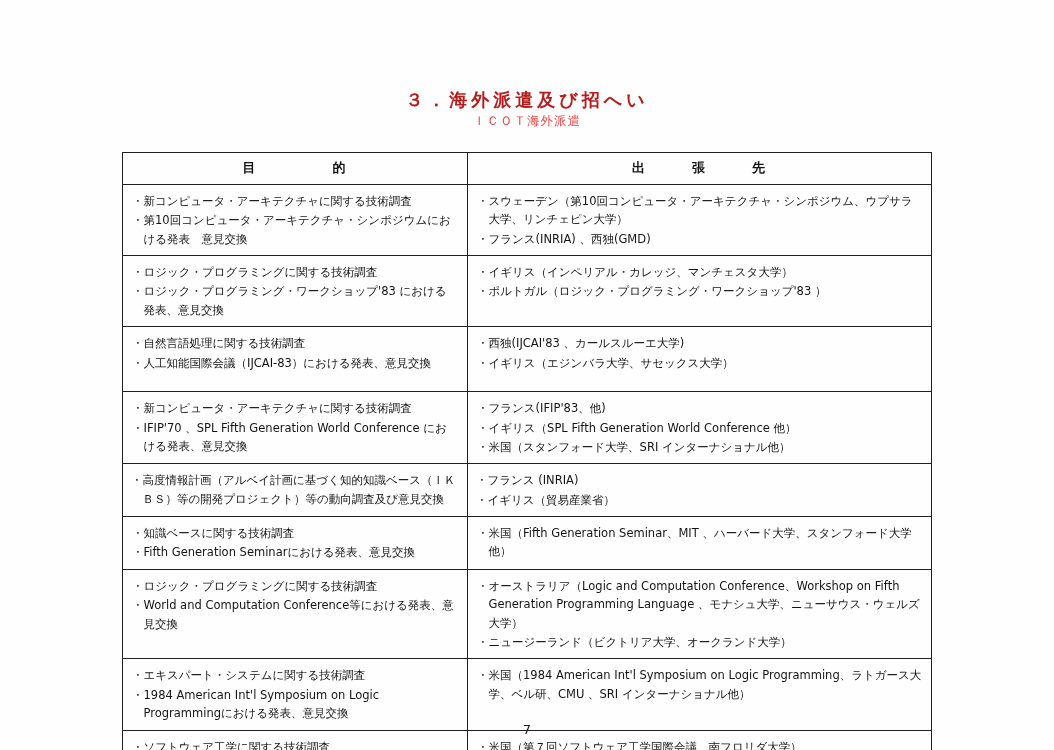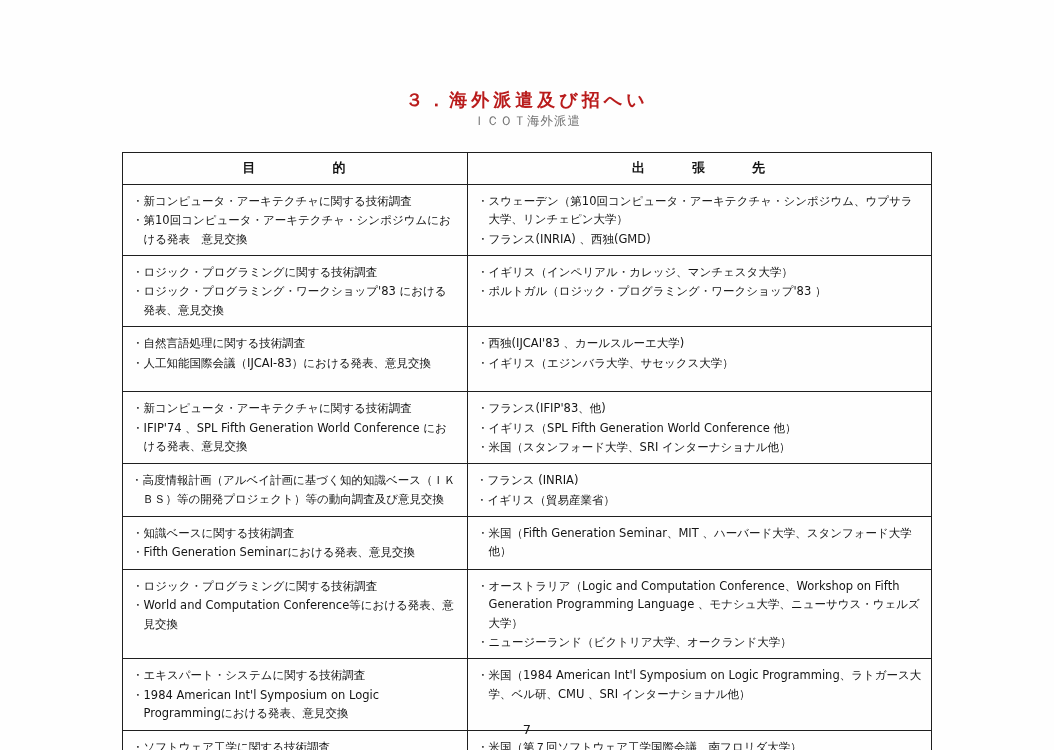--- a/index.html
+++ b/index.html
@@ -32,21 +32,21 @@
     color: #b91c1c;
   }
   .doc-subtitle {
     position: absolute;
     top: 113px;
     left: 0;
     width: 100%;
     text-align: center;
     font-size: 12.5px;
     letter-spacing: 1px;
-    color: #737373;
+    color: #ef4444;
   }
   table.dispatch-table {
     position: absolute;
     left: 122px;
     top: 152px;
     width: 809px;
     border-collapse: collapse;
     table-layout: fixed;
     background: #fefefe;
   }
@@ -142,21 +142,21 @@
             <div class="cell-item">・人工知能国際会議（IJCAI-83）における発表、意見交換</div>
           </td>
         <td>
             <div class="cell-item">・西独(IJCAI'83 、カールスルーエ大学)</div>
             <div class="cell-item">・イギリス（エジンバラ大学、サセックス大学）</div>
           </td>
       </tr>
       <tr class="r4">
         <td>
             <div class="cell-item">・新コンピュータ・アーキテクチャに関する技術調査</div>
-            <div class="cell-item">・IFIP'74 、SPL Fifth Generation World Conference における発表、意見交換</div>
+            <div class="cell-item">・IFIP'70 、SPL Fifth Generation World Conference における発表、意見交換</div>
           </td>
         <td>
             <div class="cell-item">・フランス(IFIP'83、他)</div>
             <div class="cell-item">・イギリス（SPL Fifth Generation World Conference 他）</div>
             <div class="cell-item">・米国（スタンフォード大学、SRI インターナショナル他）</div>
           </td>
       </tr>
       <tr class="r5">
         <td>
             <div class="cell-item">・高度情報計画（アルベイ計画に基づく知的知識ベース（ＩＫＢＳ）等の開発プロジェクト）等の動向調査及び意見交換</div>

